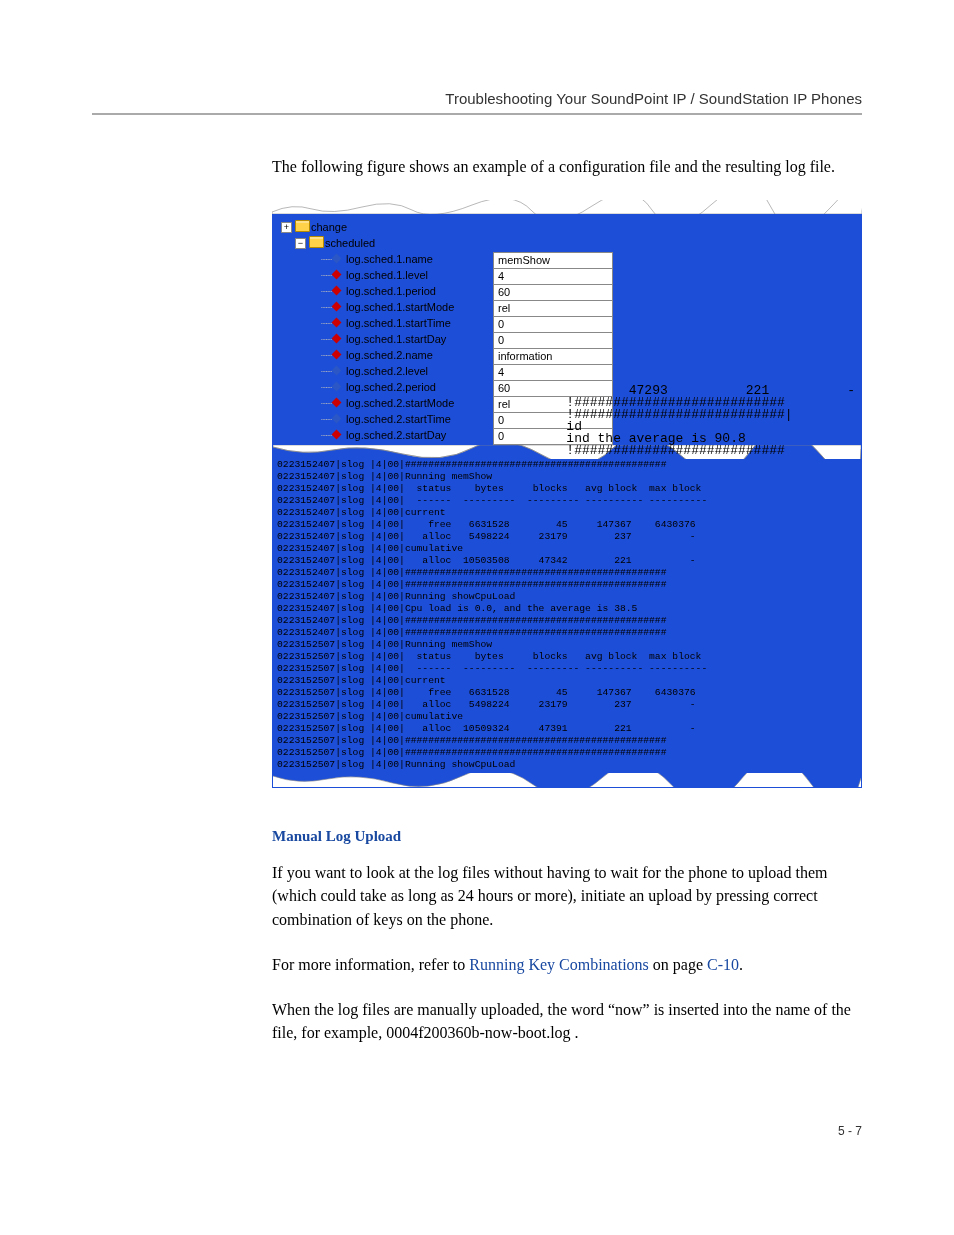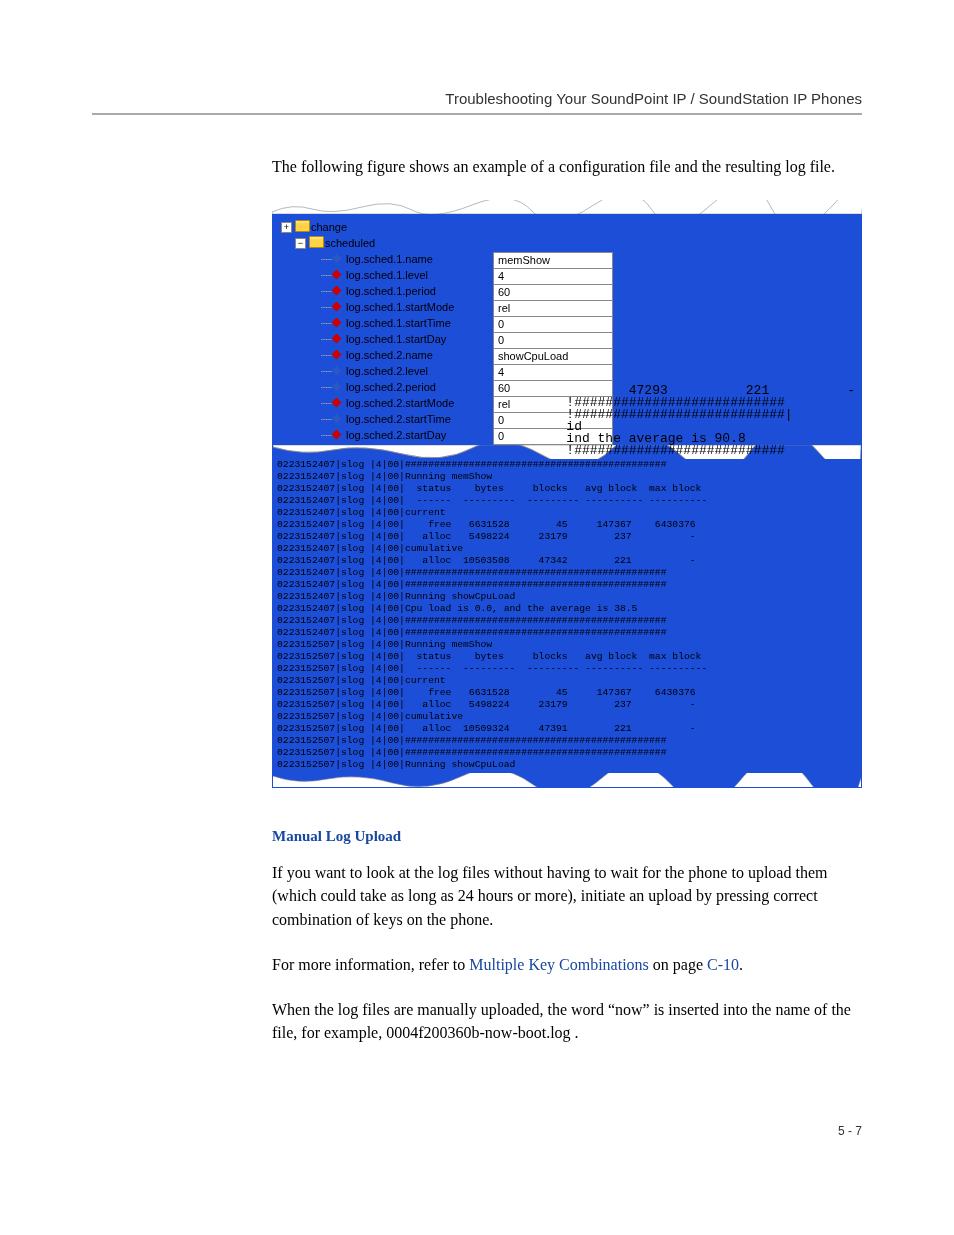--- a/index.html
+++ b/index.html
@@ -193,21 +193,21 @@
         <div class="vals-panel">
           <div class="val-line" style="visibility:hidden">.</div>
           <div class="val-line" style="visibility:hidden">.</div>
           <div id="val-rows">
               <div class="val-line">memShow</div>
               <div class="val-line">4</div>
               <div class="val-line">60</div>
               <div class="val-line">rel</div>
               <div class="val-line">0</div>
               <div class="val-line">0</div>
-              <div class="val-line">showCpuLoad</div>
+              <div class="val-line">information</div>
               <div class="val-line">4</div>
               <div class="val-line">60</div>
               <div class="val-line">rel</div>
               <div class="val-line">0</div>
               <div class="val-line">0</div>
             </div>
         </div>
       </div>
 
       <div class="log-overlay">        47293          221          -
@@ -254,20 +254,20 @@
         <path d="M0 3 Q25 12 55 6 T120 10 T190 3 T260 11 T330 5 T400 12 T470 6 T540 11 T590 5" fill="none" stroke="#888" stroke-width="0.6"></path>
       </svg>
     </div>
   </div>
 
   <h3 class="section">Manual Log Upload</h3>
 
   <p class="body-text">If you want to look at the log files without having to wait for the phone to upload them (which could take as long as 24 hours or more), initiate an upload by pressing correct combination of keys on the phone.</p>
 
   <p class="body-text">
-    <span>For more information, refer to </span><a href="#" class="link">Multiple Key Combinations</a><span> on page </span><a href="#" class="link">C-10</a><span>.</span>
+    <span>For more information, refer to </span><a href="#" class="link">Running Key Combinations</a><span> on page </span><a href="#" class="link">C-10</a><span>.</span>
   </p>
 
   <p class="body-text">When the log files are manually uploaded, the word “now” is inserted into the name of the file, for example, 0004f200360b-now-boot.log .</p>
 
   <div class="page-num">5 - 7</div>
 
 </div>
 
 </body></html>

